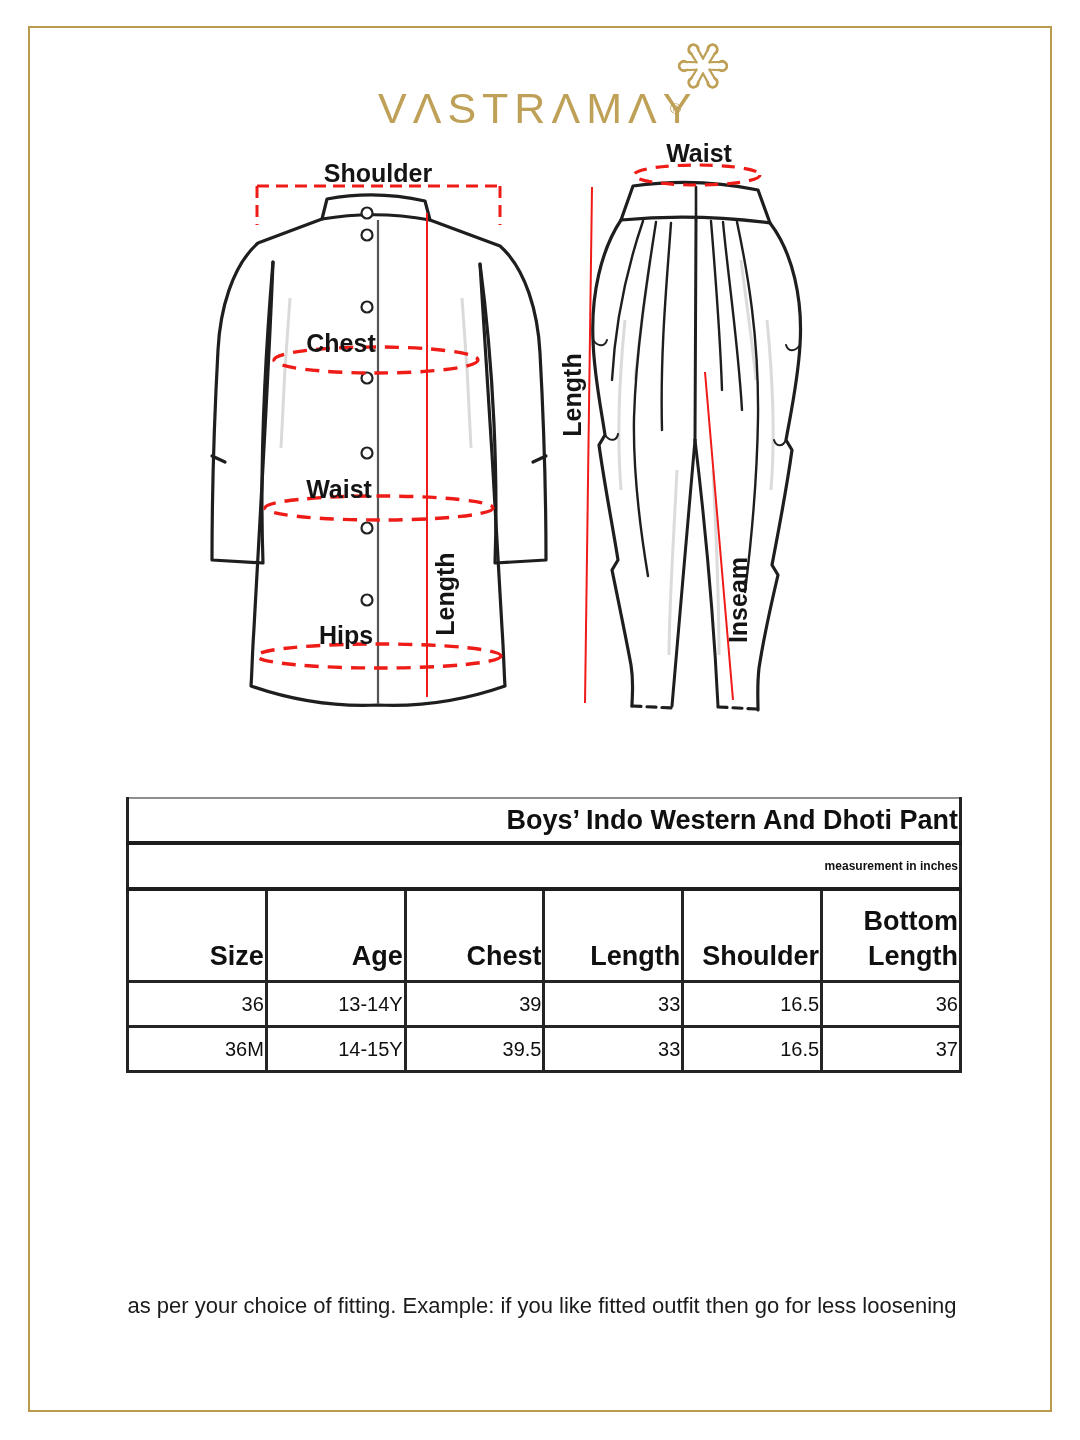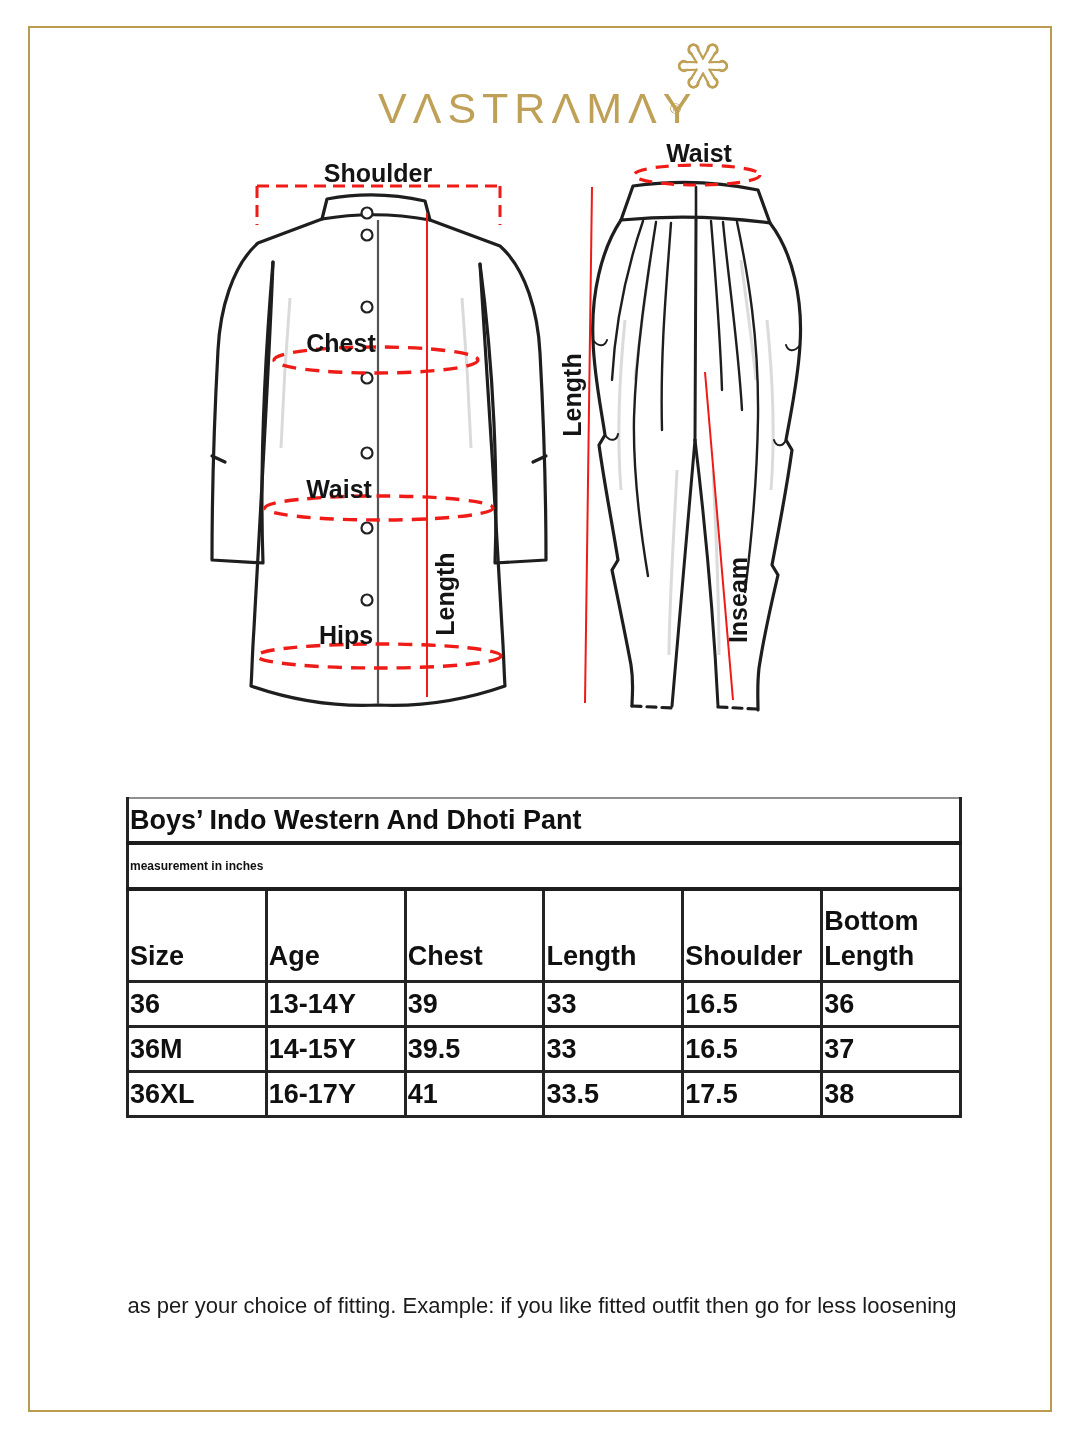--- a/index.html
+++ b/index.html
@@ -12,29 +12,29 @@
         letter-spacing:6px;color:#bfa057;white-space:nowrap;margin-left:24px;}
   .brand-emblem{position:absolute;left:676px;top:34px;width:54px;height:64px;}
   .brand-reg{position:absolute;left:670px;top:100px;font-size:15px;color:#bfa057;}
   
   .kurta-svg{position:absolute;left:190px;top:158px;}
   .dhoti-svg{position:absolute;left:555px;top:140px;}
   .lbl{font-family:"Liberation Sans",sans-serif;font-size:25px;font-weight:bold;fill:#141414;}
   
   .size-table{position:absolute;left:126px;top:797px;width:836px;border-collapse:collapse;
         table-layout:fixed;font-family:"Liberation Sans",sans-serif;}
-  .size-table td,.size-table th{border:3px solid #242424;text-align:left;color:#101010;
+  .size-table td,.size-table th{border:3px solid #242424;text-align:right;color:#101010;
         overflow:hidden;}
   .size-table .title-cell{height:40px;font-size:27px;font-weight:bold;border-top:2px solid #8f8f8f;
         border-bottom:4px solid #1d1d1d;}
   .size-table .subtitle-cell{height:40px;font-size:12px;font-weight:bold;
         border-bottom:4px solid #1d1d1d;}
   .size-table .head-cell{height:82px;font-size:27px;font-weight:bold;vertical-align:bottom;
         padding-bottom:6px;line-height:1.3;border-bottom:1px solid #000000;}
-  .size-table .data-cell{height:40px;font-size:27px;font-weight:bold;}
+  .size-table .data-cell{height:40px;font-size:20px;font-weight:normal;}
   
   .note{position:absolute;left:68px;top:1284px;width:948px;font-size:22px;line-height:44px;
         color:#1b1b1b;}
   .note-line1{text-align:justify;text-align-last:justify;}
   .note-line2{text-align:center;}
 </style>
 </head>
 <body>
 
 <div class="page">
@@ -170,27 +170,19 @@
         <td class="data-cell">36</td>
       </tr>
       <tr>
         <td class="data-cell">36M</td>
         <td class="data-cell">14-15Y</td>
         <td class="data-cell">39.5</td>
         <td class="data-cell">33</td>
         <td class="data-cell">16.5</td>
         <td class="data-cell">37</td>
       </tr>
-      <tr>
-        <td class="data-cell">36XL</td>
-        <td class="data-cell">16-17Y</td>
-        <td class="data-cell">41</td>
-        <td class="data-cell">33.5</td>
-        <td class="data-cell">17.5</td>
-        <td class="data-cell">38</td>
-      </tr>
     </tbody>
   </table>
 
   <div class="note">
     <div class="note-line2">as per your choice of fitting. Example: if you like fitted outfit then go for less loosening</div>
   </div>
 </div>
 
 </body></html>

